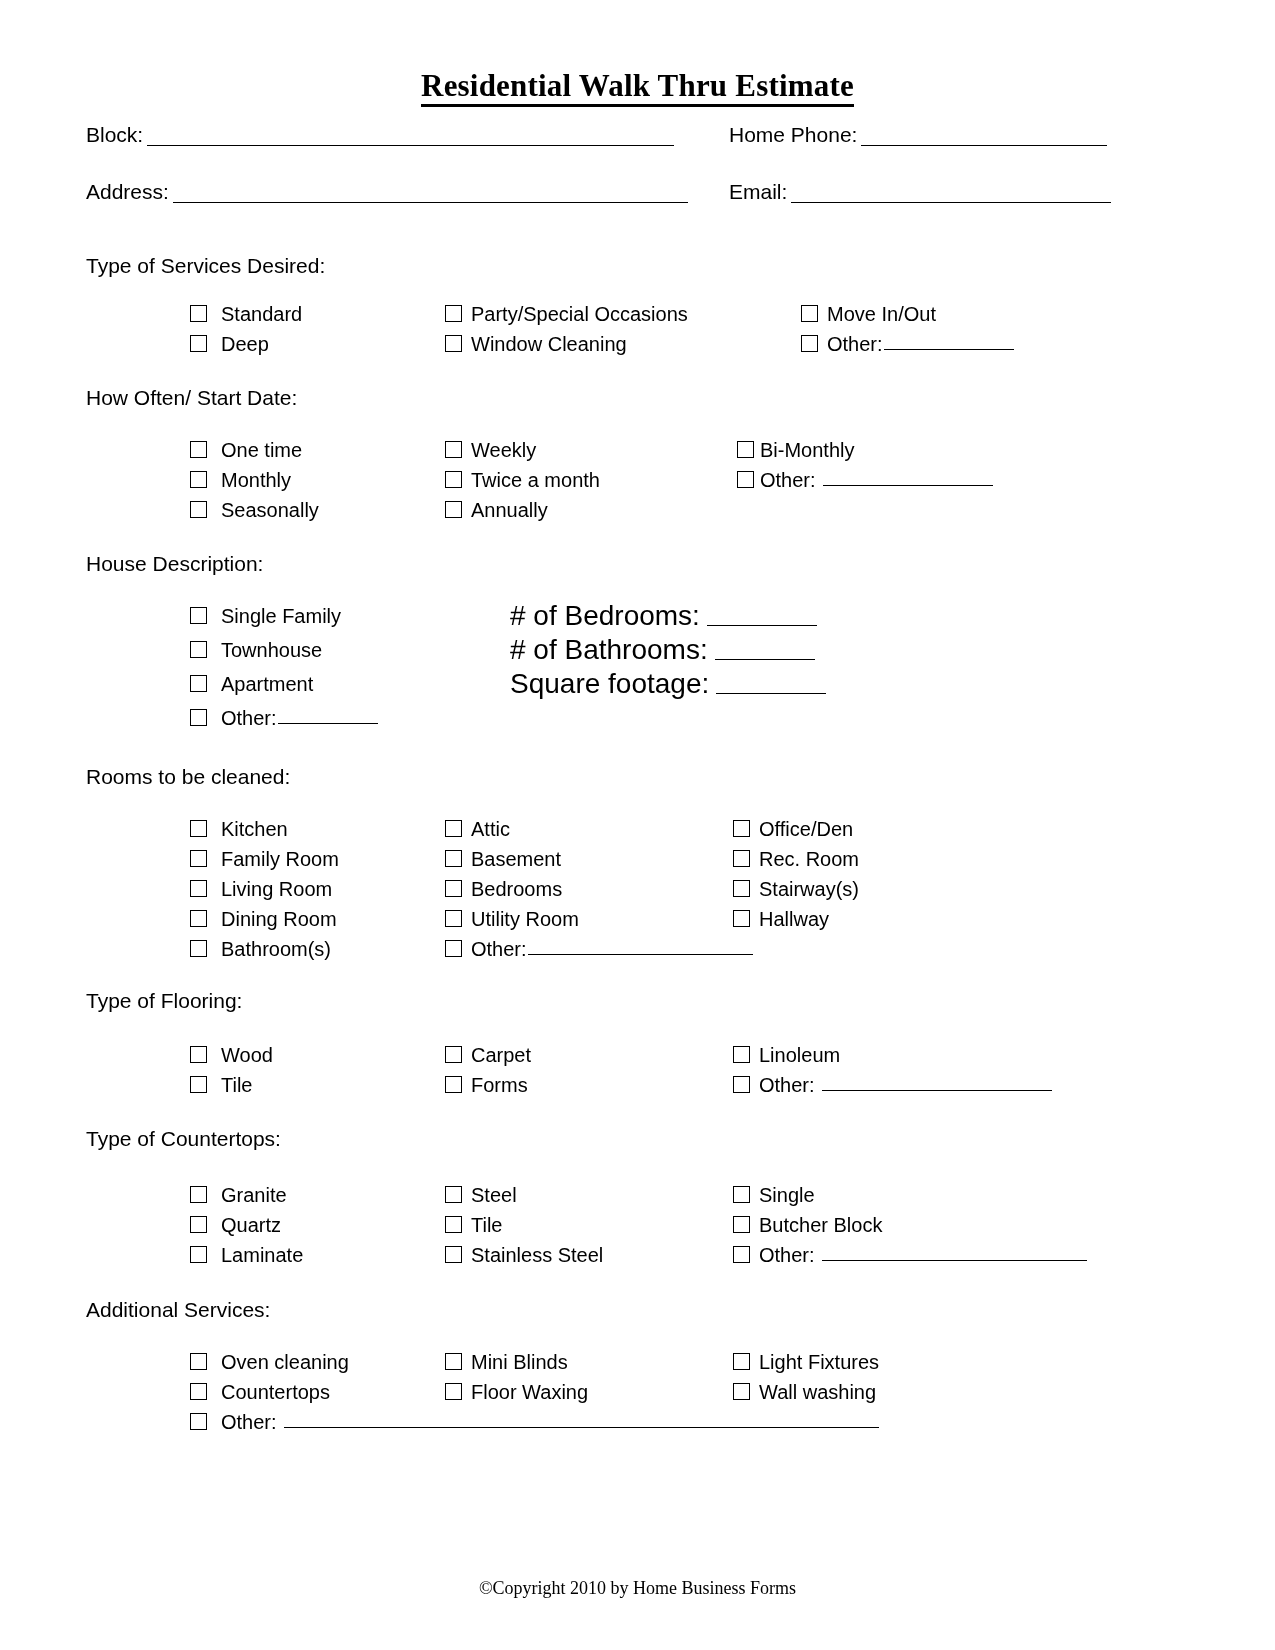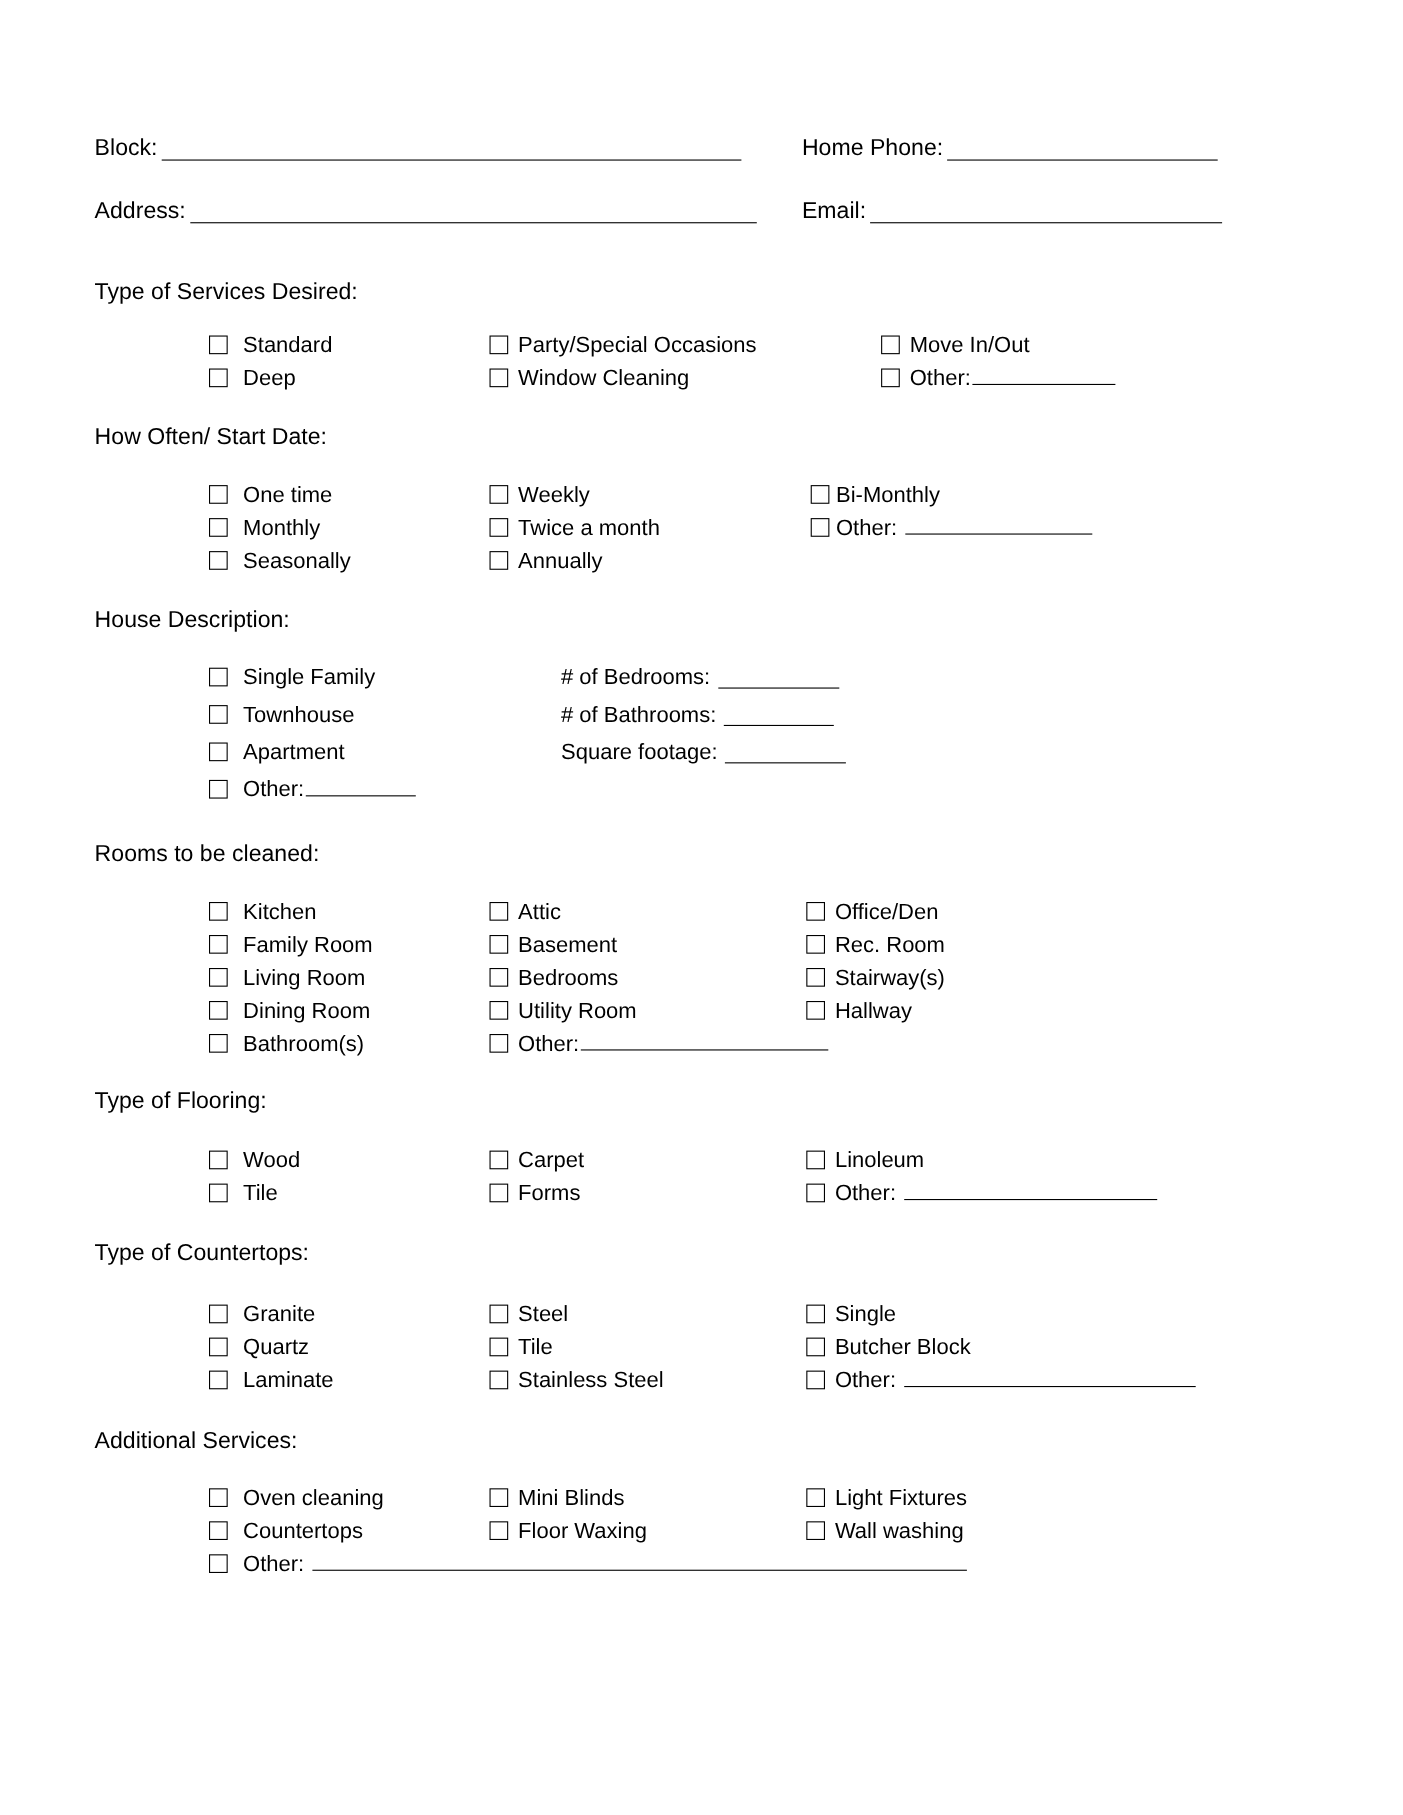--- a/index.html
+++ b/index.html
@@ -115,21 +115,21 @@
     border-bottom: 1.7px solid #000;
     height: 15px;
     vertical-align: -3px;
     margin-left: 1px;
   }
   .inline-rule.sp { margin-left: 7px; }
 
   
   .hd-field {
     position: absolute;
-    font-size: 20px;
+    font-size: 28px;
     white-space: nowrap;
     display: flex;
     align-items: flex-end;
     line-height: 20px;
   }
 
   
   .footer {
     position: absolute;
     left: 0;
@@ -138,20 +138,23 @@
     text-align: center;
     font-family: "Liberation Serif", "DejaVu Serif", serif;
     font-size: 18px;
   }
 </style>
 </head>
 <body>
 
 <div class="page">
 
+  <div class="title">
+    <span class="t">Residential Walk Thru Estimate</span>
+  </div>
 
   <div class="field-row r1">
     <div class="fld col-left">
       <span class="lbl">Block:</span>
       <span class="rule rule-name"></span>
     </div>
     <div class="fld col-right">
       <span class="lbl">Home Phone:</span>
       <span class="rule rule-phone"></span>
     </div>
@@ -438,14 +441,15 @@
       <span class="cb-label tight">Wall washing</span>
     </div>
 
     <div class="cb-item" style="left:190px; top:1412px">
       <span class="box"></span>
       <span class="cb-label">Other:</span>
       <span class="inline-rule sp" style="width:595px"></span>
     </div>
   </div>
 
+  <div class="footer">©Copyright 2010 by Home Business Forms</div>
 
 </div>
 
 </body></html>

